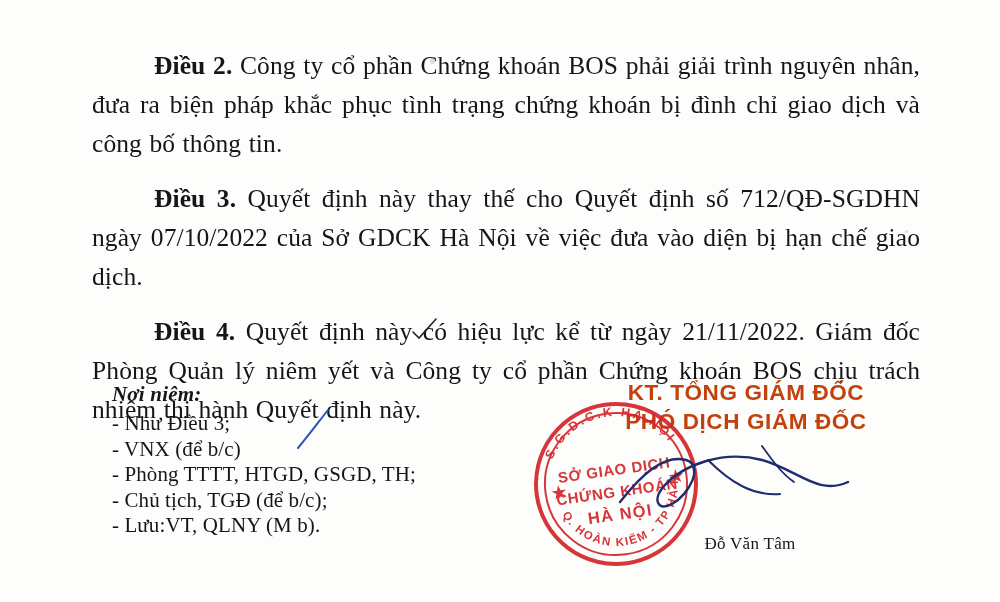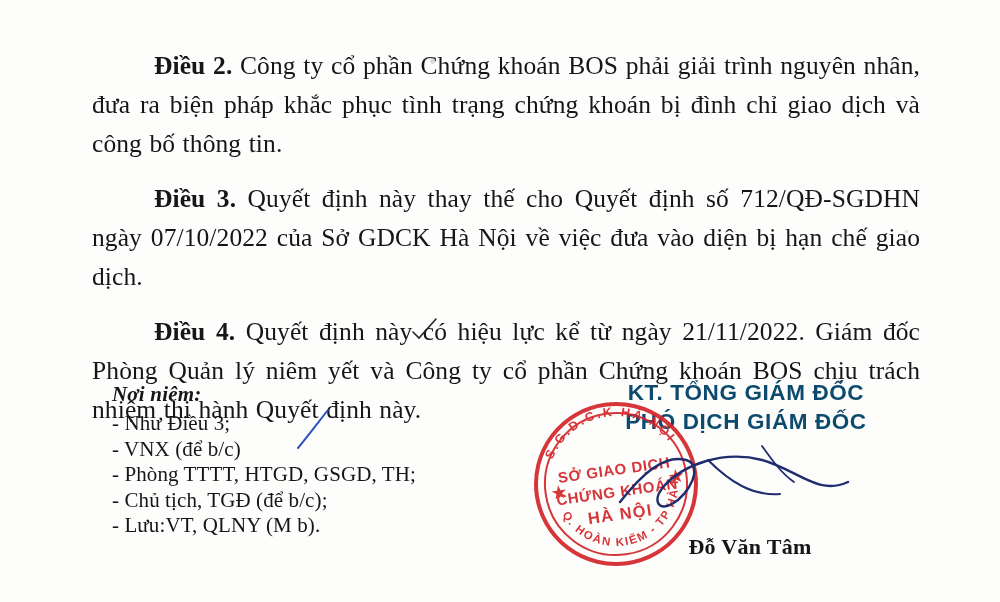--- a/index.html
+++ b/index.html
@@ -94,31 +94,31 @@
     top: 378px;
     width: 380px;
     text-align: center;
   }
   .sign-line {
     font-family: "Liberation Sans", sans-serif;
     font-weight: bold;
     font-size: 22.5px;
     letter-spacing: .6px;
     line-height: 29px;
-    color: #0c4a6e;
+    color: #c2410c;
   }
   .signer-name {
     position: absolute;
     left: 610px;
     top: 534px;
     width: 280px;
     text-align: center;
     font-family: "Liberation Serif", serif;
-    font-weight: bold;
-    font-size: 22px;
+    font-weight: normal;
+    font-size: 17px;
     letter-spacing: .3px;
   }
 
   
   .seal {
     position: absolute;
     left: 528px;
     top: 396px;
     width: 176px;
     height: 176px;

